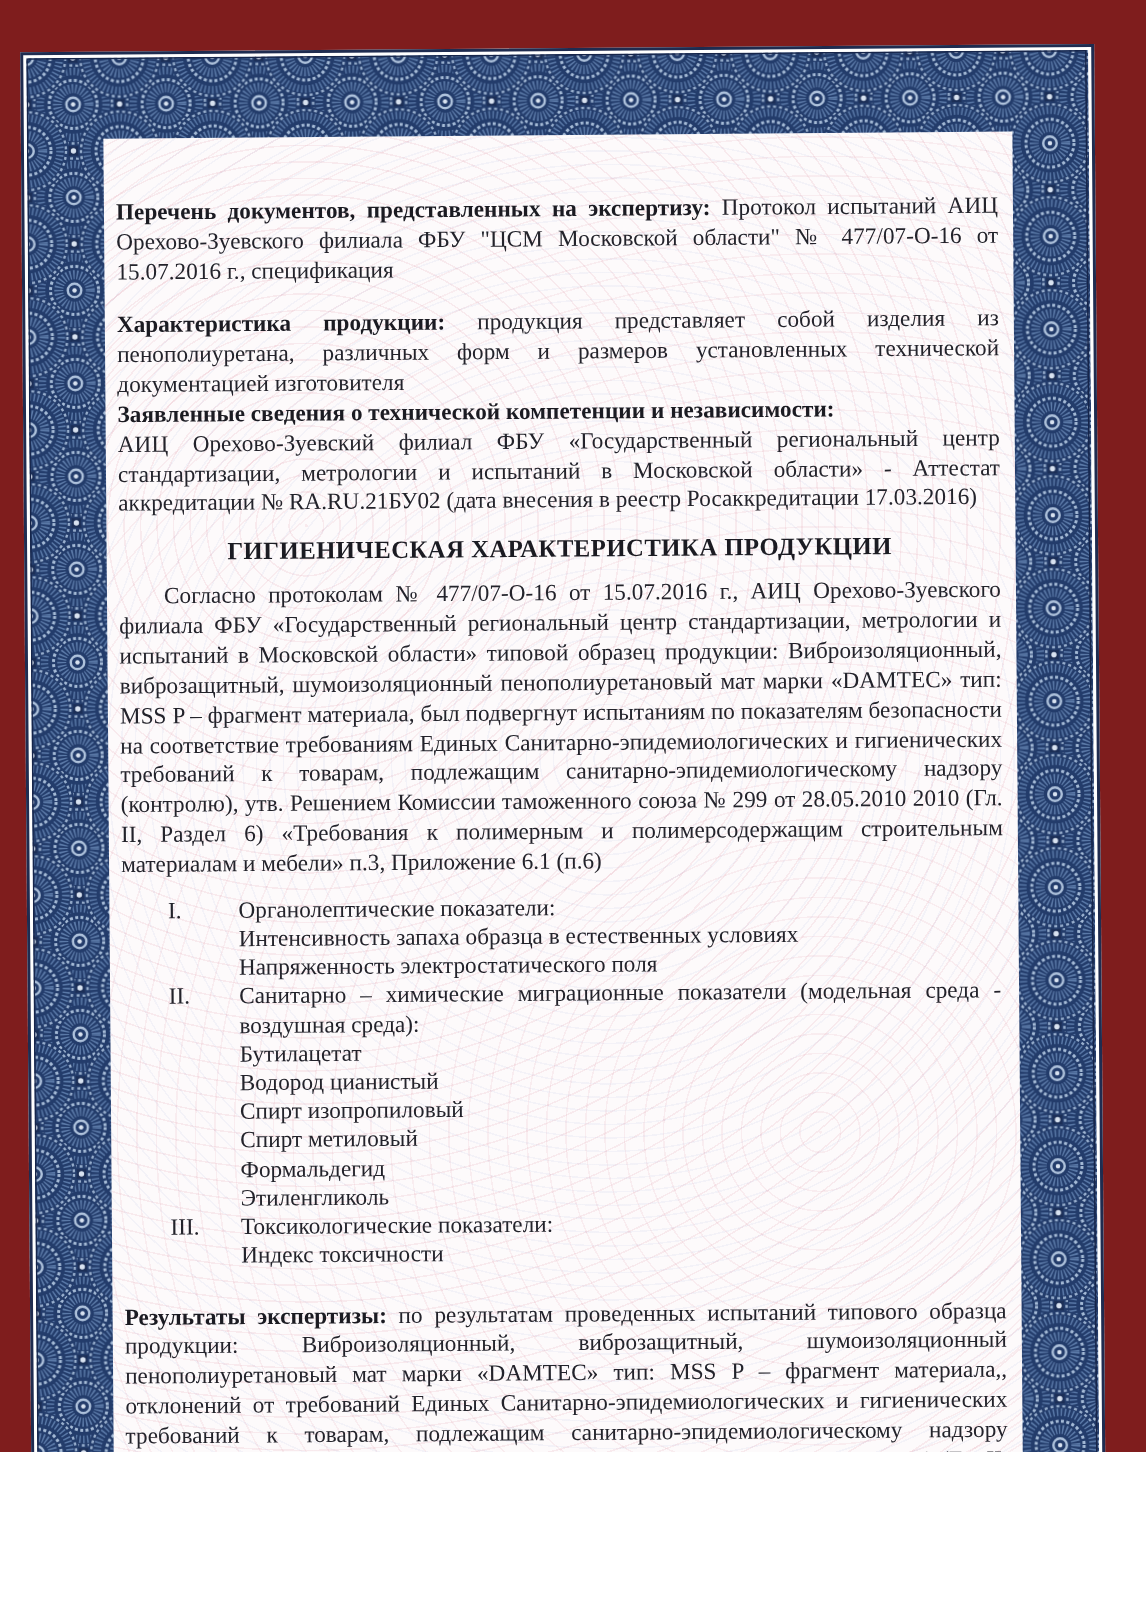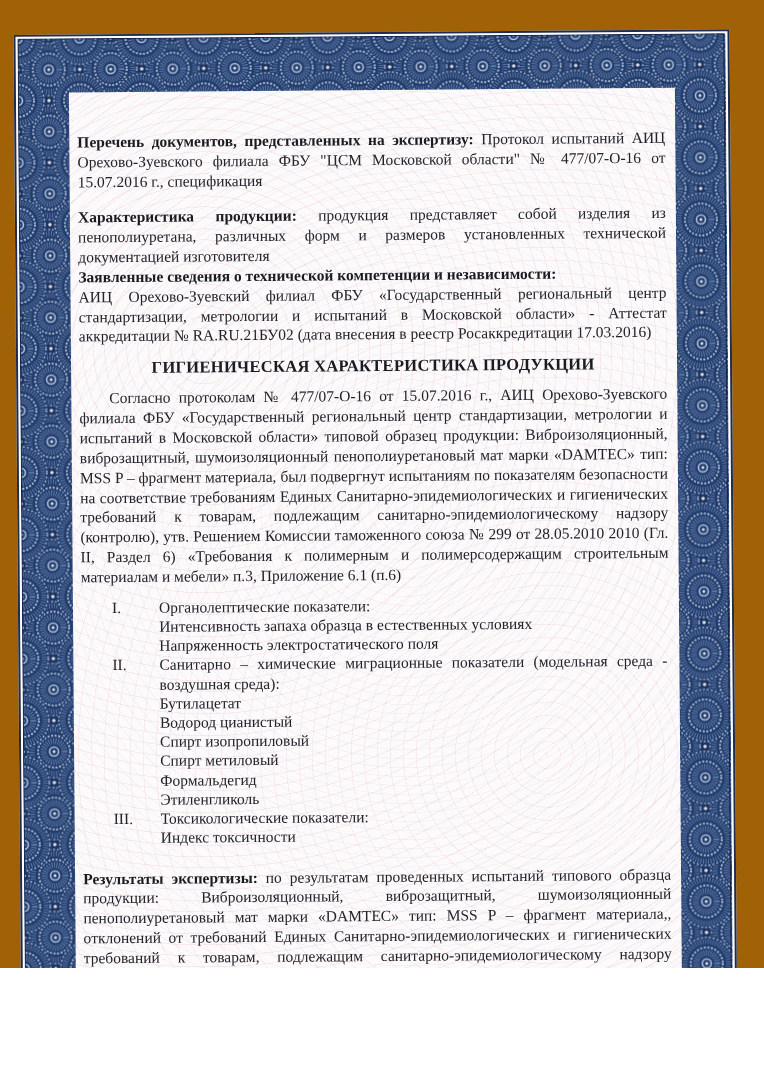--- a/index.html
+++ b/index.html
@@ -1,19 +1,19 @@
 <!DOCTYPE html>
 <html><head>
 <meta charset="utf-8">
 <style>
   html,body{margin:0;padding:0;background:#ffffff;}
   .page{
     position:relative;
     width:764px;height:968px;
-    background:#a16207;
+    background:#7f1d1d;
     overflow:hidden;
     font-family:"Liberation Serif","DejaVu Serif",serif;
     color:#23232b;
   }
   .tilt{
     position:absolute;inset:0;
     transform:rotate(-0.45deg);
     transform-origin:50% 50%;
   }
   

